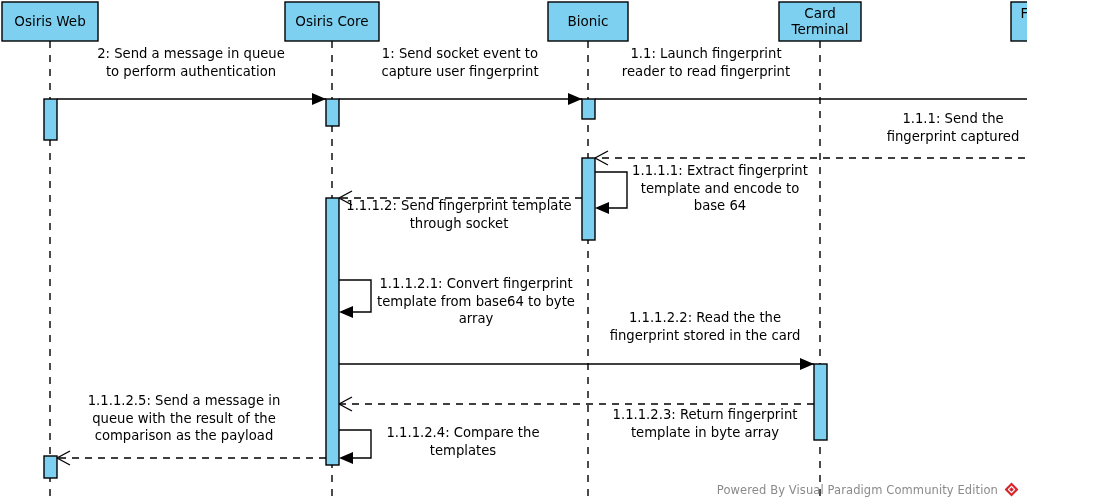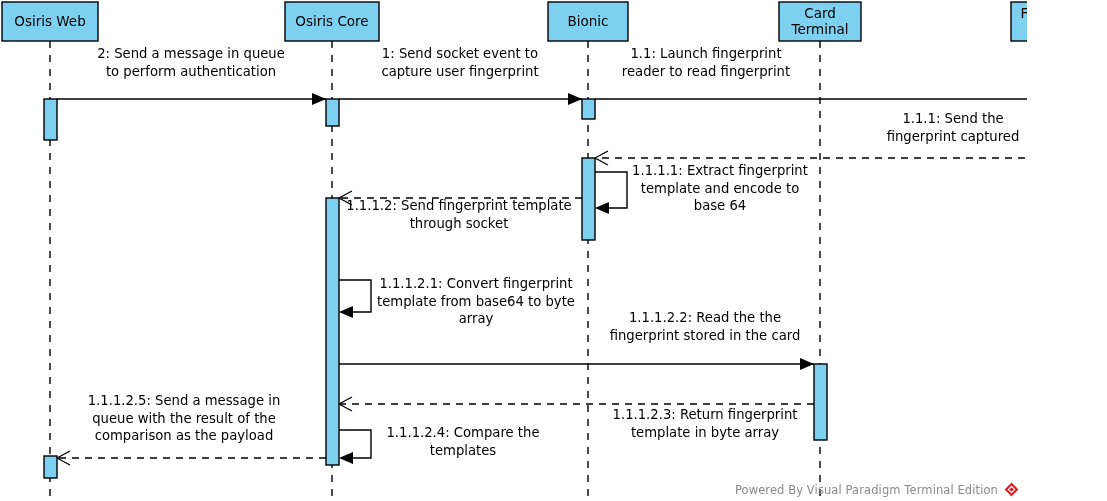--- a/index.html
+++ b/index.html
@@ -243,21 +243,21 @@
         <g>
           <text x="184" y="405" class="msg-label">1.1.1.2.5: Send a message in</text>
           <text x="184" y="422.5" class="msg-label">queue with the result of the</text>
           <text x="184" y="440" class="msg-label">comparison as the payload</text>
         </g>
       </g>
 
   </svg>
 
   <div class="watermark">
-    <span>Powered By Visual Paradigm Terminal Edition</span>
+    <span>Powered By Visual Paradigm Community Edition</span>
     <span class="vp-logo">
       <svg width="15" height="15" viewBox="0 0 15 15">
         <polygon points="7.5,0.6 14.4,7.5 7.5,14.4 0.6,7.5" fill="#d7232a"></polygon>
         <polygon points="7.5,3.6 11.4,7.5 7.5,11.4 3.6,7.5" fill="#ffffff"></polygon>
         <polygon points="7.5,5.2 9.8,7.5 7.5,9.8 5.2,7.5" fill="#d7232a"></polygon>
       </svg>
     </span>
   </div>
 
 </div>

